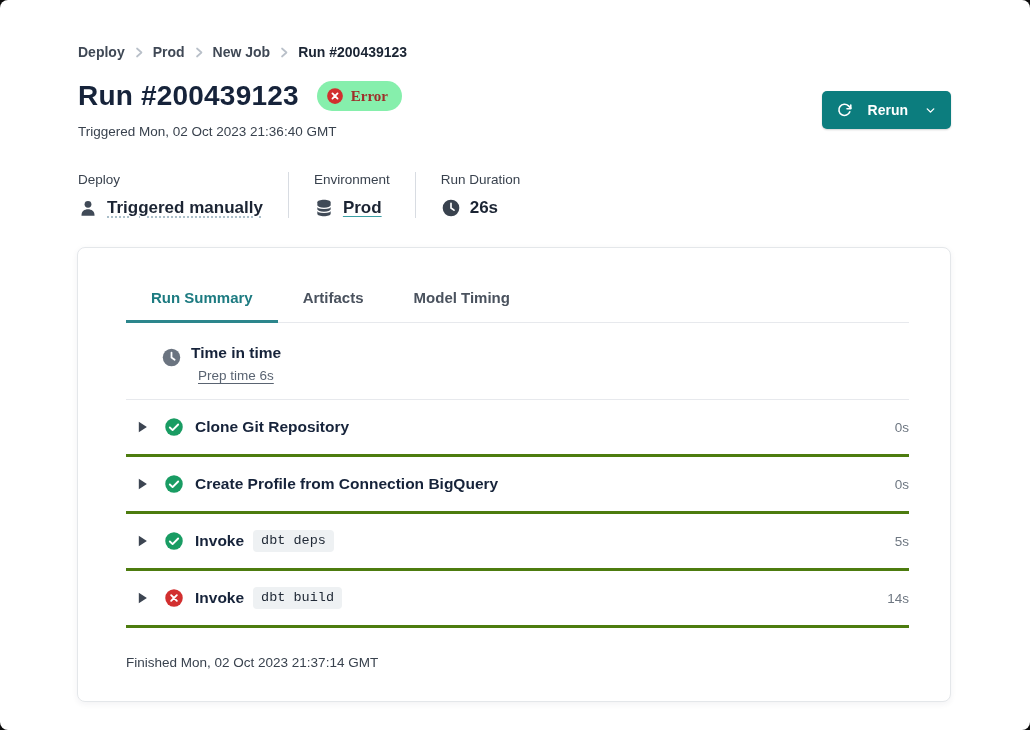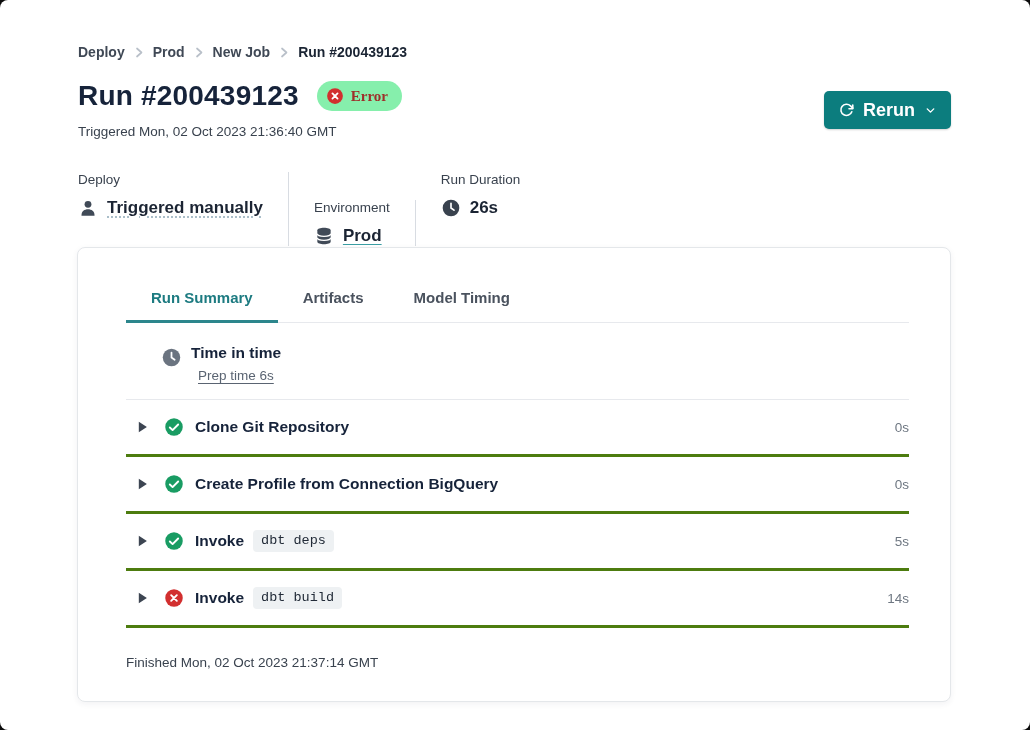--- a/index.html
+++ b/index.html
@@ -15,32 +15,32 @@
 
   
   .title-row { position:absolute; left:78px; top:80px; display:flex; align-items:center; gap:18px; }
   .page-title { font-size:28px; font-weight:700; color:#16233a; letter-spacing:.2px; }
   .status-badge { display:flex; align-items:center; gap:7px; background:#86efac; border-radius:16px; padding:6px 14px 6px 9px;font-family:Liberation Serif, serif; }
   .status-badge .txt { font-size:15px; font-weight:600; color:#9e2f2a; }
   .triggered { position:absolute; left:78px; top:124px; font-size:13.5px; color:#39424e; }
 
   
   .rerun-btn { position:absolute; right:79px; top:91px; height:38px; background:#0c7d7e; border:none; border-radius:5px;
-    color:#fff; display:flex; align-items:center; gap:9px; padding:0 14px 0 15px; font-size:18px; font-weight:600;
+    color:#fff; display:flex; align-items:center; gap:16px; padding:0 14px 0 15px; font-size:14px; font-weight:600;
     font-family:"Liberation Sans", sans-serif; cursor:pointer; box-shadow:0 1px 2px rgba(0,0,0,.18); }
 
   
   .meta-bar { position:absolute; left:78px; top:172px; display:flex; }
   .meta-cell { padding-right:25px; margin-right:25px; border-right:1px solid #d8dce2; }
   .meta-cell:last-child { border-right:none; }
   .meta-label { font-size:13.5px; color:#39424e; margin-bottom:11px; }
   .meta-value { display:flex; align-items:center; gap:9px; font-size:17px; font-weight:600; color:#1b2433; }
   .meta-cell.trigger { min-width:155px; }
   .meta-cell.commit  { min-width:99px; }
-  .meta-cell.env     { min-width:75px;margin-top:28px; }
+  .meta-cell.env     { min-width:75px; }
   .dotted-underline { text-decoration:underline dotted #8fa9b8; text-underline-offset:4px; cursor:help; }
   .env-link { color:#1b2433; text-decoration:underline solid #3a9ea4; text-underline-offset:3px; cursor:pointer; }
 
   
   .card { position:absolute; left:77px; top:247px; width:874px; height:455px; background:#fff;
     border:1px solid #e4e7ea; border-radius:8px; box-shadow:0 2px 6px rgba(30,40,60,.06); }
   .card-inner { margin:0 41px 0 48px; }
 
   
   .tabs { display:flex; padding-top:41px; border-bottom:1px solid #e7e9ed;align-items:flex-end; }

